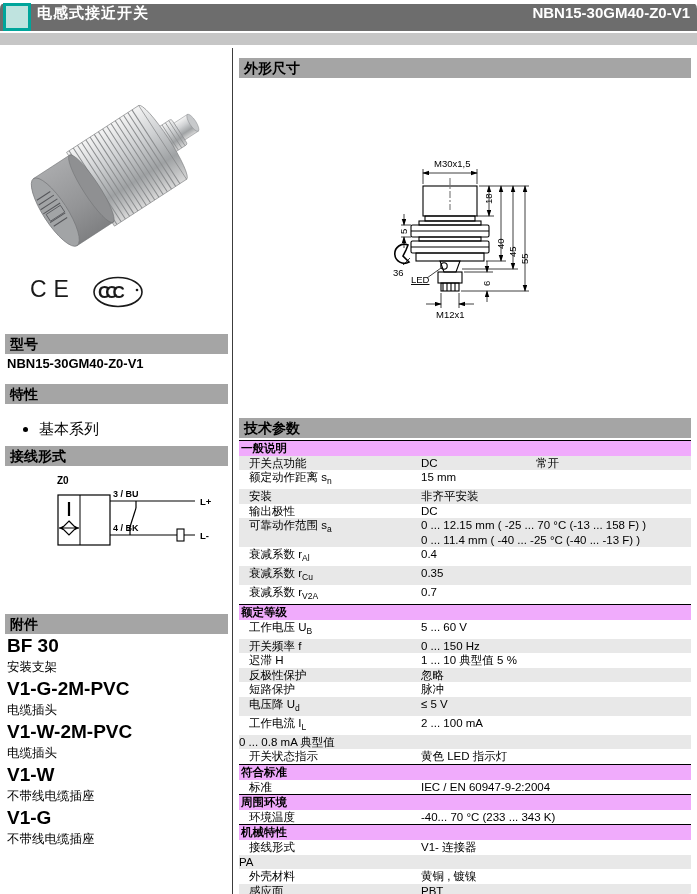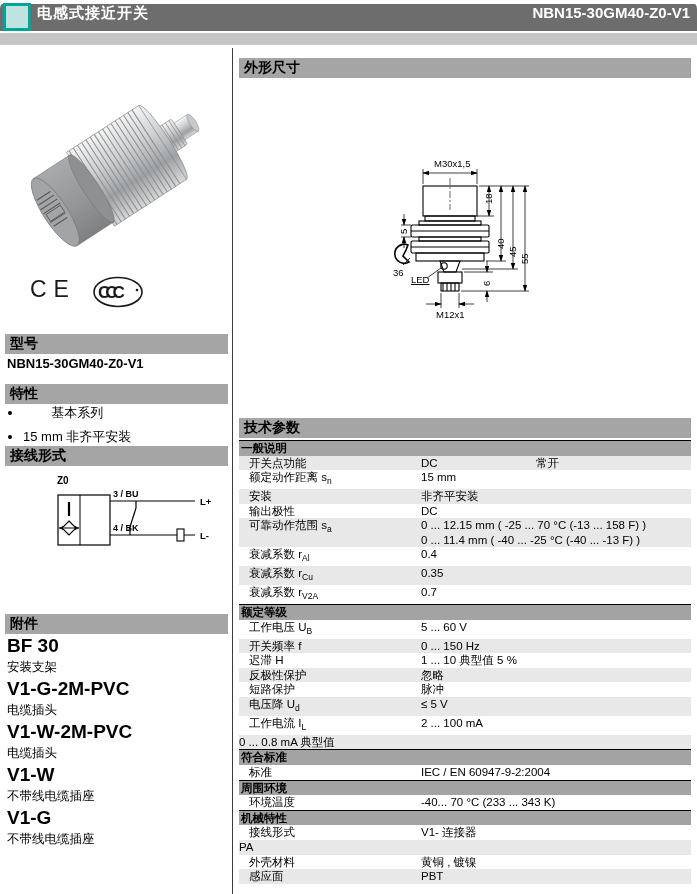--- a/index.html
+++ b/index.html
@@ -10,38 +10,38 @@
   .topbar{position:absolute;left:0;top:4px;width:697px;height:27px;background:#6d6d6d;}
   .logo-square{position:absolute;left:3px;top:3px;width:22px;height:22px;background:#bfe3df;border:3px solid #00a59b;z-index:2;}
   .topbar-title{position:absolute;left:37px;top:4px;font-size:15px;font-weight:bold;color:#fff;letter-spacing:1px;}
   .topbar-part{position:absolute;right:7px;top:4px;font-size:15px;font-weight:bold;color:#fff;}
   .substrip{position:absolute;left:0;top:33px;width:697px;height:12px;background:#c6c6c6;}
 
   
   .leftcol{position:absolute;left:5px;top:64px;width:223px;height:846px;}
   .rightcol{position:absolute;left:232px;top:48px;width:464px;height:846px;border-left:1px solid #3c3c3c;}
 
-  .secbar{position:absolute;left:0;width:223px;height:20px;background:#a5a5a5;font-size:14px;font-weight:bold;line-height:20px;padding-left:5px;box-sizing:border-box;font-family:Liberation Mono, monospace;}
+  .secbar{position:absolute;left:0;width:223px;height:20px;background:#a5a5a5;font-size:14px;font-weight:bold;line-height:20px;padding-left:5px;box-sizing:border-box;}
   .secbar.right{left:6px;width:452px;}
 
   .model-value{position:absolute;left:2px;top:292px;font-size:13px;font-weight:bold;}
-  ul.features{position:absolute;left:0;top:340px;margin:0;padding-left:18px;font-size:13px;text-align:center;}
+  ul.features{position:absolute;left:0;top:340px;margin:16px;padding-left:18px;font-size:15px;}
   ul.features li{margin-bottom:6px;list-style-type:disc;}
 
   .acc-list{position:absolute;left:2px;top:571px;width:220px;font-size:12.5px;}
   .acc-name{font-weight:bold;font-size:19px;line-height:21.5px;}
   .acc-desc{line-height:21.5px;}
 
   .ce-mark{position:absolute;left:25px;top:212px;font-size:23px;letter-spacing:7px;color:#1a1a1a;}
 
   
   .tech-table{position:absolute;left:6px;top:392px;width:452px;font-size:11.5px;}
   .trow{display:flex;min-height:14.6px;line-height:14.6px;}
   .trow.stripe{background:#e8e8e8;}
-  .trow.thead{font-weight:bold;border-top:1px solid #000;background:#a3a3a3;padding-left:2px;}
+  .trow.thead{font-weight:bold;border-top:1px solid #000;background:#f0abfc;padding-left:2px;}
   .tlabel{width:182px;flex:none;padding-left:10px;box-sizing:border-box;}
   .tlabel sub{font-size:8.5px;}
   .tvalue{flex:1;}
   .vcol1{display:inline-block;width:115px;}
 
   svg text{font-family:"Liberation Sans","DejaVu Sans",sans-serif;}
   .photo-svg{position:absolute;left:5px;top:10px;}
   .wiring-svg{position:absolute;left:45px;top:407px;}
   .ccc-svg{position:absolute;left:87px;top:210px;}
   .dims-svg{position:absolute;left:148px;top:104px;}
@@ -358,20 +358,26 @@
           <div class="tlabel">工作电流 I<sub>L</sub></div>
           <div class="tvalue">
             <div class="vline"><span>2 ... 100 mA</span></div>
           </div>
         </div>
         <div class="trow stripe">
           <div class="tvalue">
             <div class="vline"><span>0 ... 0.8 mA 典型值</span></div>
           </div>
         </div>
+        <div class="trow">
+          <div class="tlabel">开关状态指示</div>
+          <div class="tvalue">
+            <div class="vline"><span>黄色 LED 指示灯</span></div>
+          </div>
+        </div>
         <div class="trow thead">符合标准</div>
         <div class="trow">
           <div class="tlabel">标准</div>
           <div class="tvalue">
             <div class="vline"><span>IEC / EN 60947-9-2:2004</span></div>
           </div>
         </div>
         <div class="trow thead">周围环境</div>
         <div class="trow">
           <div class="tlabel">环境温度</div>

